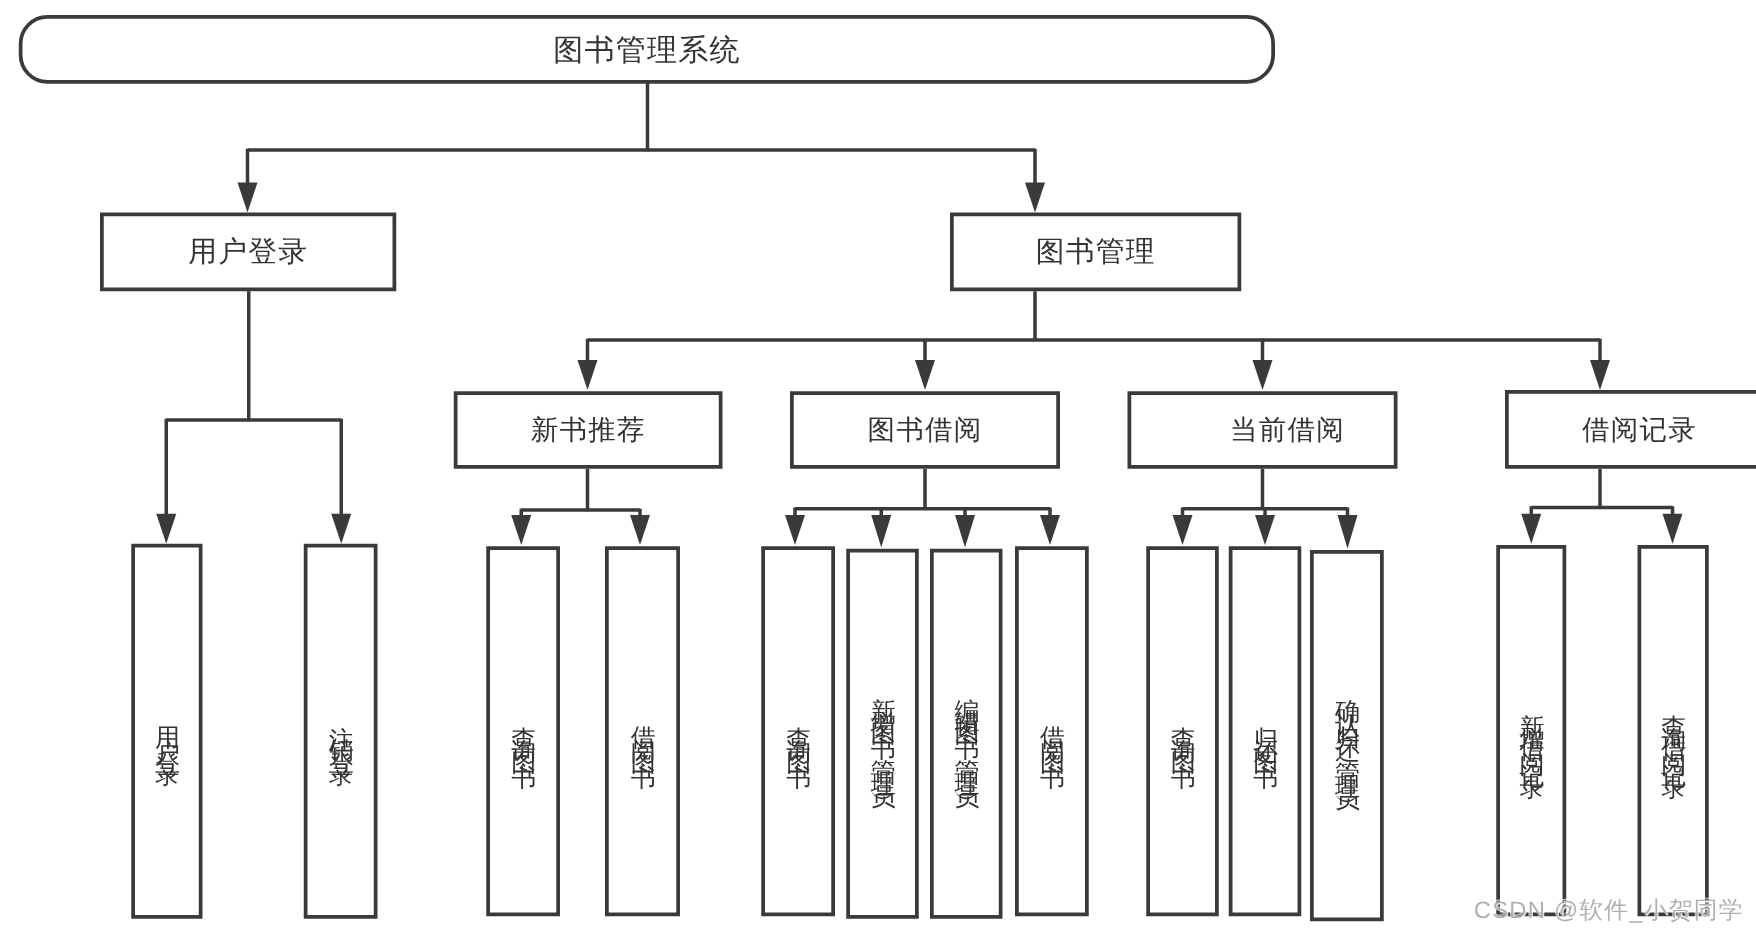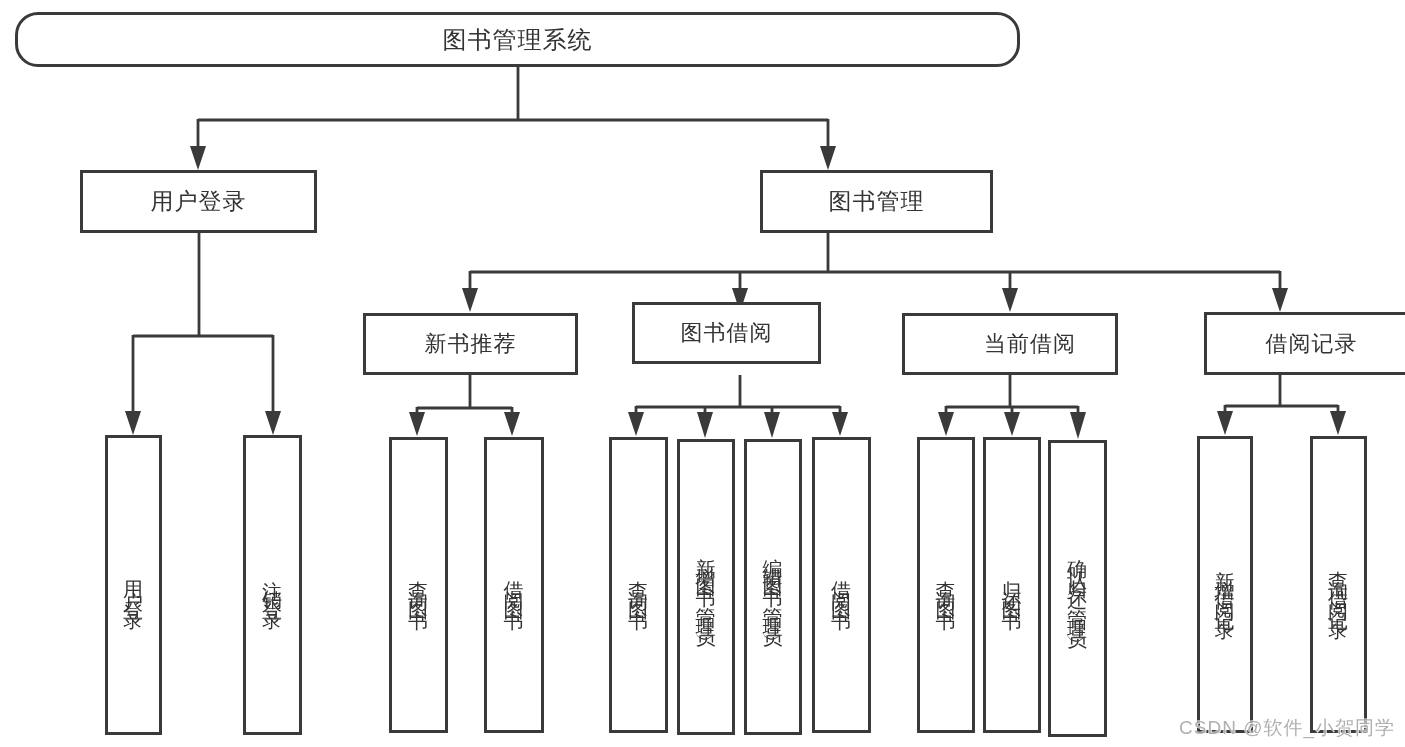--- a/index.html
+++ b/index.html
@@ -148,21 +148,21 @@
   <div class="box hbox lv2" style="left:80px; top:170px; width:237px; height:63px;">
     <span>用户登录</span>
   </div>
   <div class="box hbox lv2" style="left:712px; top:170px; width:233px; height:63px;margin-left:48px;">
     <span>图书管理</span>
   </div>
 
   <div class="box hbox lv3" style="left:363px; top:313px; width:215px; height:62px;">
     <span>新书推荐</span>
   </div>
-  <div class="box hbox lv3" style="left:632px; top:302px; width:189px; height:62px;">
+  <div class="box hbox lv3" style="left:632px; top:313px; width:216px; height:62px;">
     <span>图书借阅</span>
   </div>
   <div class="box hbox lv3" style="left:902px; top:313px; width:216px; height:62px;padding-left:40px;">
     <span>当前借阅</span>
   </div>
   <div class="box hbox lv3" style="left:1204px; top:312px; width:215px; height:63px;">
     <span>借阅记录</span>
   </div>
 
   <div class="box vbox" style="left:105px; top:435px; width:57px; height:300px;">

